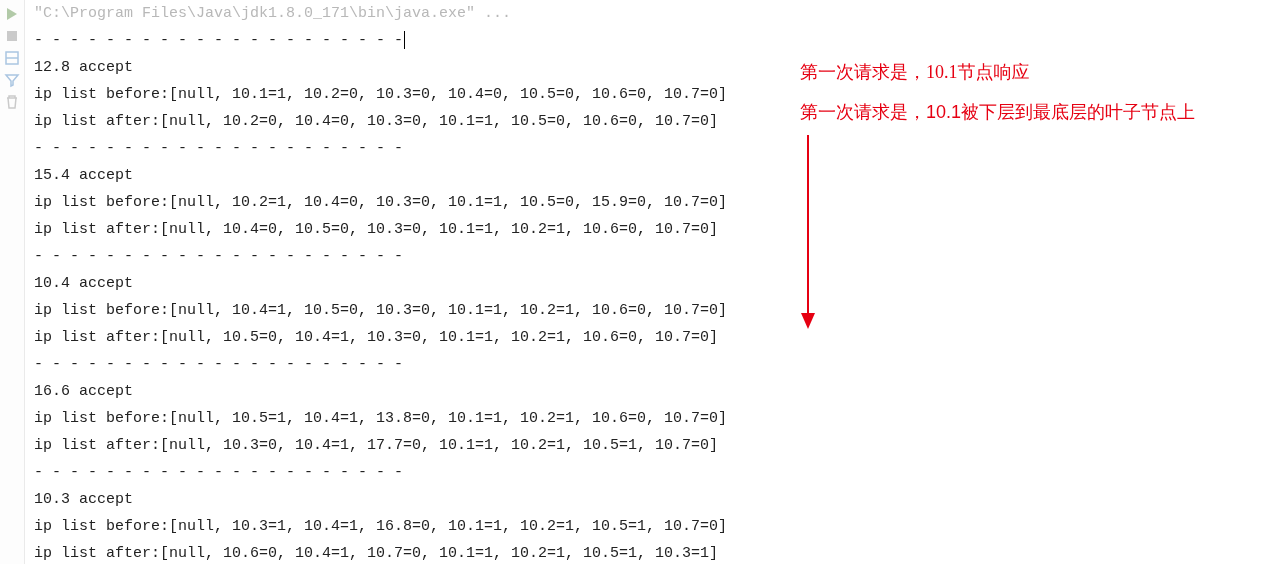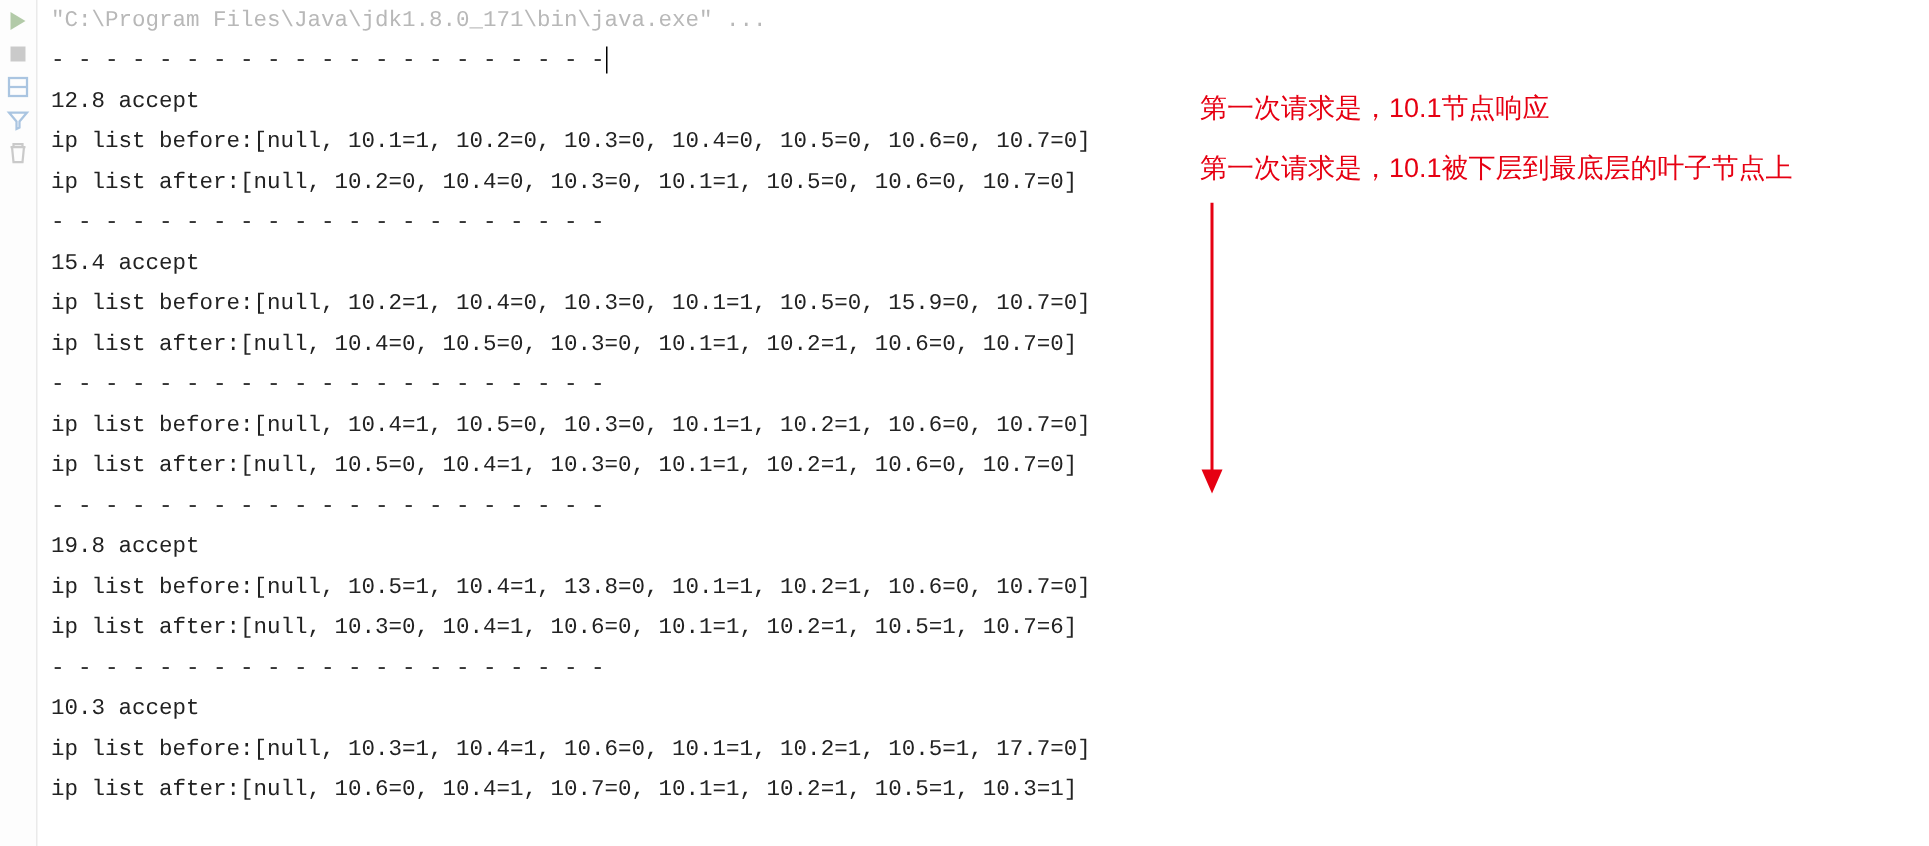--- a/index.html
+++ b/index.html
@@ -4,21 +4,21 @@
 <style>
   html,body{margin:0;padding:0;background:#ffffff;font-family:"Consolas","Courier New",monospace;font-size:15px;color:#222;}
   .page{position:relative;width:1286px;height:564px;overflow:hidden;}
   .gutter{position:absolute;left:0;top:0;width:24px;height:100%;background:#fdfdfd;border-right:1px solid #eaeaea;}
   .gutter .icon{width:16px;height:16px;margin:6px auto;opacity:0.5;}
   .console{position:absolute;left:34px;top:0;right:0;height:100%;line-height:27px;}
   .console .cmd{color:#b8b8b8;}
   .console .cursor{display:inline-block;width:1px;height:18px;background:#000;vertical-align:middle;margin-left:1px;}
   .console .line{white-space:pre;color:#222;}
   .annotations{position:absolute;left:800px;top:52px;width:460px;font-family:"Microsoft YaHei","PingFang SC",sans-serif;font-size:18px;color:#e60012;line-height:40px;}
-  .annotations .note{white-space:nowrap;}
+  .annotations .note{white-space:nowrap;font-family:Liberation Serif, serif;}
   .annotations .note2{white-space:nowrap;}
   .annotations .note3{margin-top:100px;margin-left:30px;}
   .arrow{position:absolute;left:798px;top:135px;}
   .arrow svg{display:block;}
 </style>
 </head>
 <body>
 
 <div class="page">
 
@@ -58,31 +58,32 @@
     <div class="line">12.8 accept</div>
     <div class="line">ip list before:[null, 10.1=1, 10.2=0, 10.3=0, 10.4=0, 10.5=0, 10.6=0, 10.7=0]</div>
     <div class="line">ip list after:[null, 10.2=0, 10.4=0, 10.3=0, 10.1=1, 10.5=0, 10.6=0, 10.7=0]</div>
     <div class="line">- - - - - - - - - - - - - - - - - - - - -</div>
 
     <div class="line">15.4 accept</div>
     <div class="line">ip list before:[null, 10.2=1, 10.4=0, 10.3=0, 10.1=1, 10.5=0, 15.9=0, 10.7=0]</div>
     <div class="line">ip list after:[null, 10.4=0, 10.5=0, 10.3=0, 10.1=1, 10.2=1, 10.6=0, 10.7=0]</div>
     <div class="line">- - - - - - - - - - - - - - - - - - - - -</div>
 
+    <div class="line">10.4 accept</div>
     <div class="line">ip list before:[null, 10.4=1, 10.5=0, 10.3=0, 10.1=1, 10.2=1, 10.6=0, 10.7=0]</div>
     <div class="line">ip list after:[null, 10.5=0, 10.4=1, 10.3=0, 10.1=1, 10.2=1, 10.6=0, 10.7=0]</div>
     <div class="line">- - - - - - - - - - - - - - - - - - - - -</div>
 
-    <div class="line">19.8 accept</div>
+    <div class="line">16.6 accept</div>
     <div class="line">ip list before:[null, 10.5=1, 10.4=1, 13.8=0, 10.1=1, 10.2=1, 10.6=0, 10.7=0]</div>
-    <div class="line">ip list after:[null, 10.3=0, 10.4=1, 10.6=0, 10.1=1, 10.2=1, 10.5=1, 10.7=6]</div>
+    <div class="line">ip list after:[null, 10.3=0, 10.4=1, 17.7=0, 10.1=1, 10.2=1, 10.5=1, 10.7=0]</div>
     <div class="line">- - - - - - - - - - - - - - - - - - - - -</div>
 
     <div class="line">10.3 accept</div>
-    <div class="line">ip list before:[null, 10.3=1, 10.4=1, 10.6=0, 10.1=1, 10.2=1, 10.5=1, 17.7=0]</div>
+    <div class="line">ip list before:[null, 10.3=1, 10.4=1, 16.8=0, 10.1=1, 10.2=1, 10.5=1, 10.7=0]</div>
     <div class="line">ip list after:[null, 10.6=0, 10.4=1, 10.7=0, 10.1=1, 10.2=1, 10.5=1, 10.3=1]</div>
   </div>
 
   <div class="arrow">
     <svg width="40" height="200">
       <line x1="10" y1="0" x2="10" y2="180" stroke="#e60012" stroke-width="2"></line>
       <polygon points="10,194 3,178 17,178" fill="#e60012"></polygon>
     </svg>
   </div>
 

